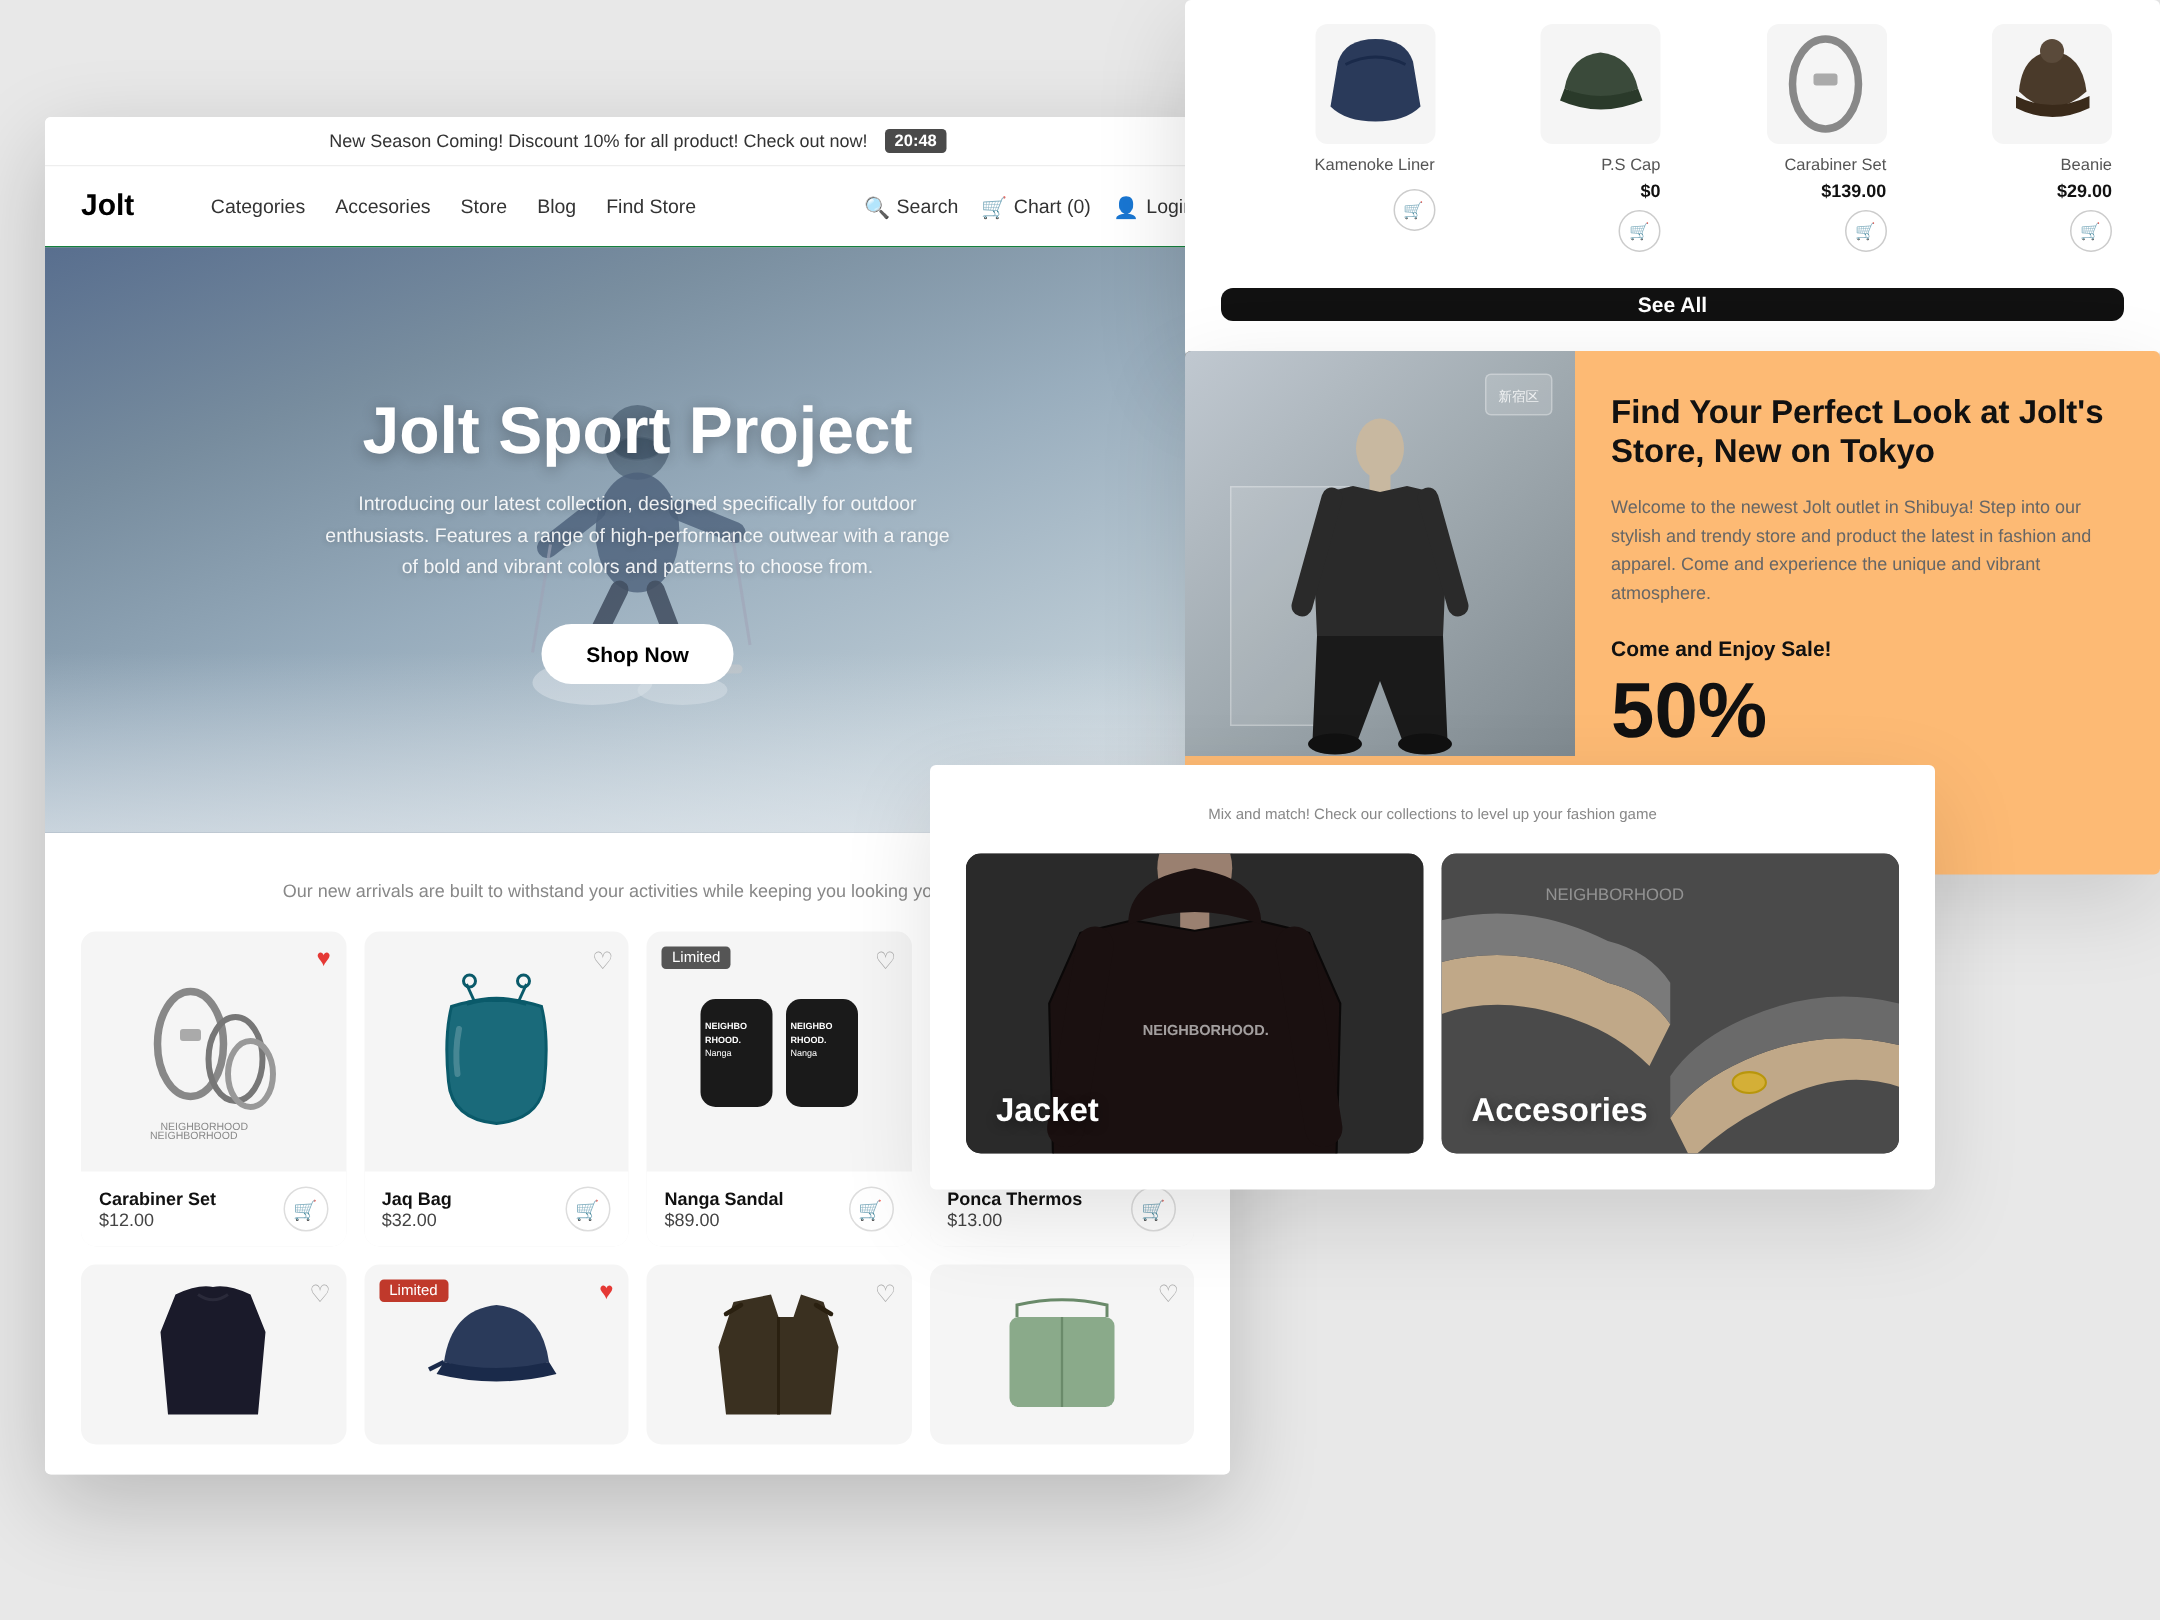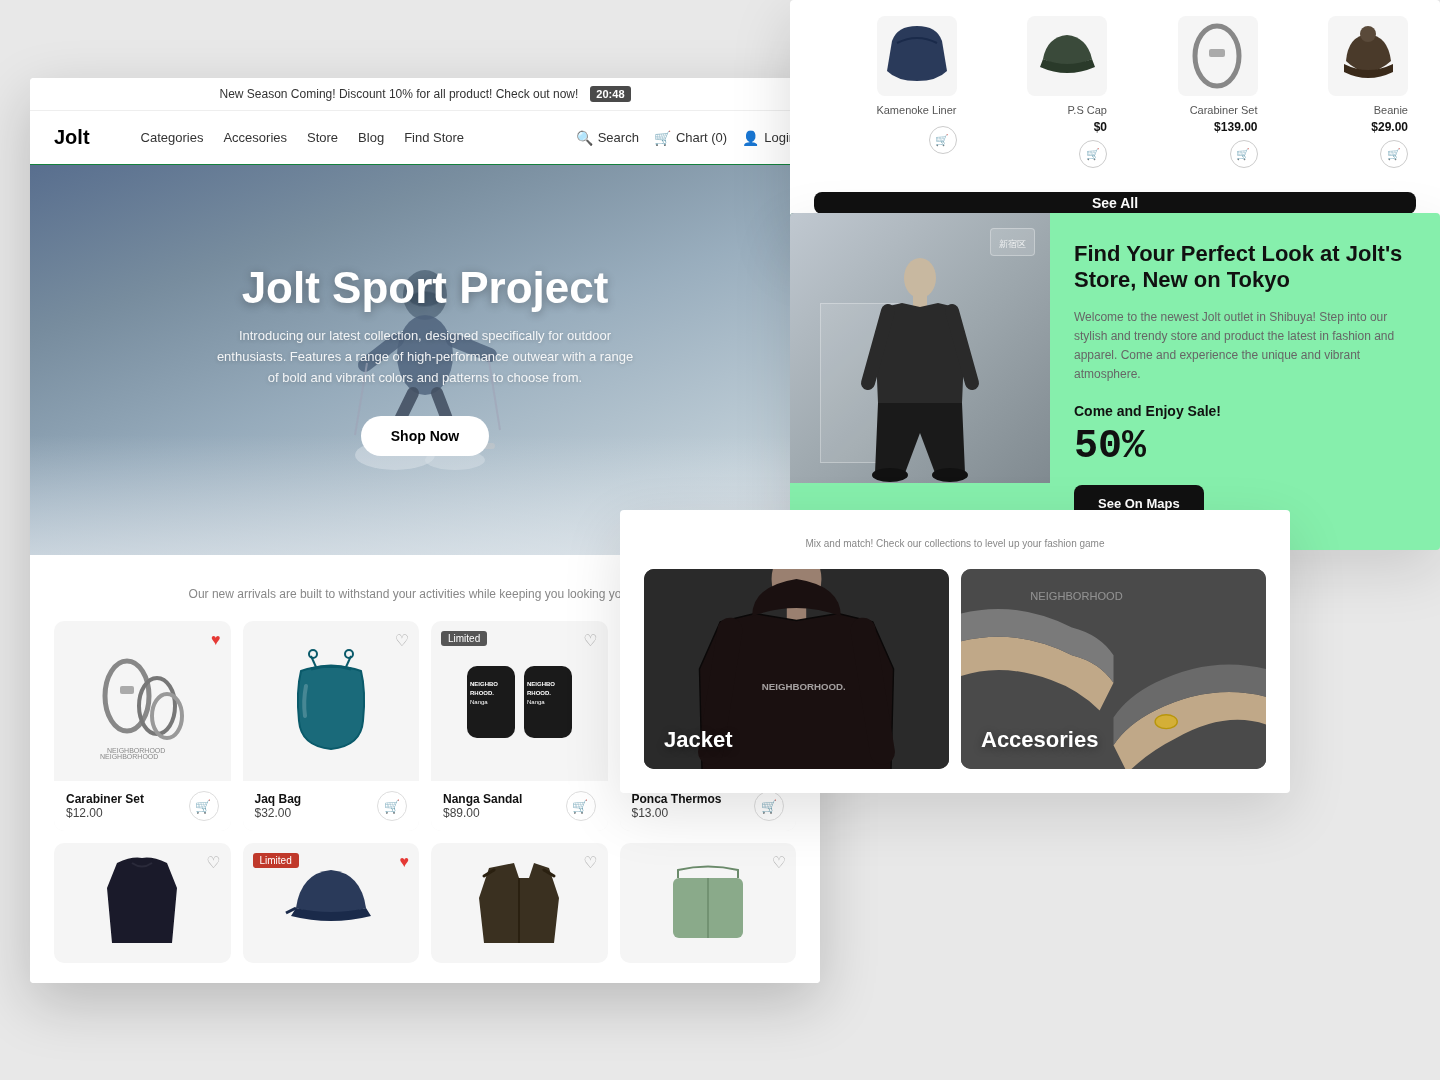--- a/index.html
+++ b/index.html
@@ -302,24 +302,24 @@
       border-radius: 8px;
       font-size: 14px;
       font-weight: 600;
       cursor: pointer;
       margin-top: 8px;
     }
 
     
     .store-promo-card {
       position: absolute;
-      top: 213px;
+      top: 234px;
       right: 0;
       width: 650px;
-      background: #86efac;
+      background: #fdba74;
       box-shadow: 0 20px 60px rgba(0,0,0,0.12);
       border-radius: 4px;
       overflow: hidden;
       display: flex;
     }
     .store-promo-img {
       width: 260px;
       height: 270px;
       background: linear-gradient(135deg, #5a6a7a 0%, #8a9aaa 100%);
       flex-shrink: 0;
@@ -337,21 +337,21 @@
       line-height: 1.2;
       margin-bottom: 14px;
     }
     .store-promo-desc {
       font-size: 12px;
       color: #666;
       line-height: 1.6;
       margin-bottom: 18px;
     }
     .come-enjoy { font-size: 14px; font-weight: 700; color: #111; margin-bottom: 8px; }
-    .discount-pct { font-size: 40px; font-weight: 900; color: #111; margin-bottom: 18px; line-height: 1; font-family: Liberation Mono, monospace; }
+    .discount-pct { font-size: 52px; font-weight: 900; color: #111; margin-bottom: 18px; line-height: 1; }
     .see-maps-btn {
       background: #111;
       color: #fff;
       border: none;
       padding: 11px 24px;
       border-radius: 8px;
       font-size: 13px;
       font-weight: 600;
       cursor: pointer;
     }

